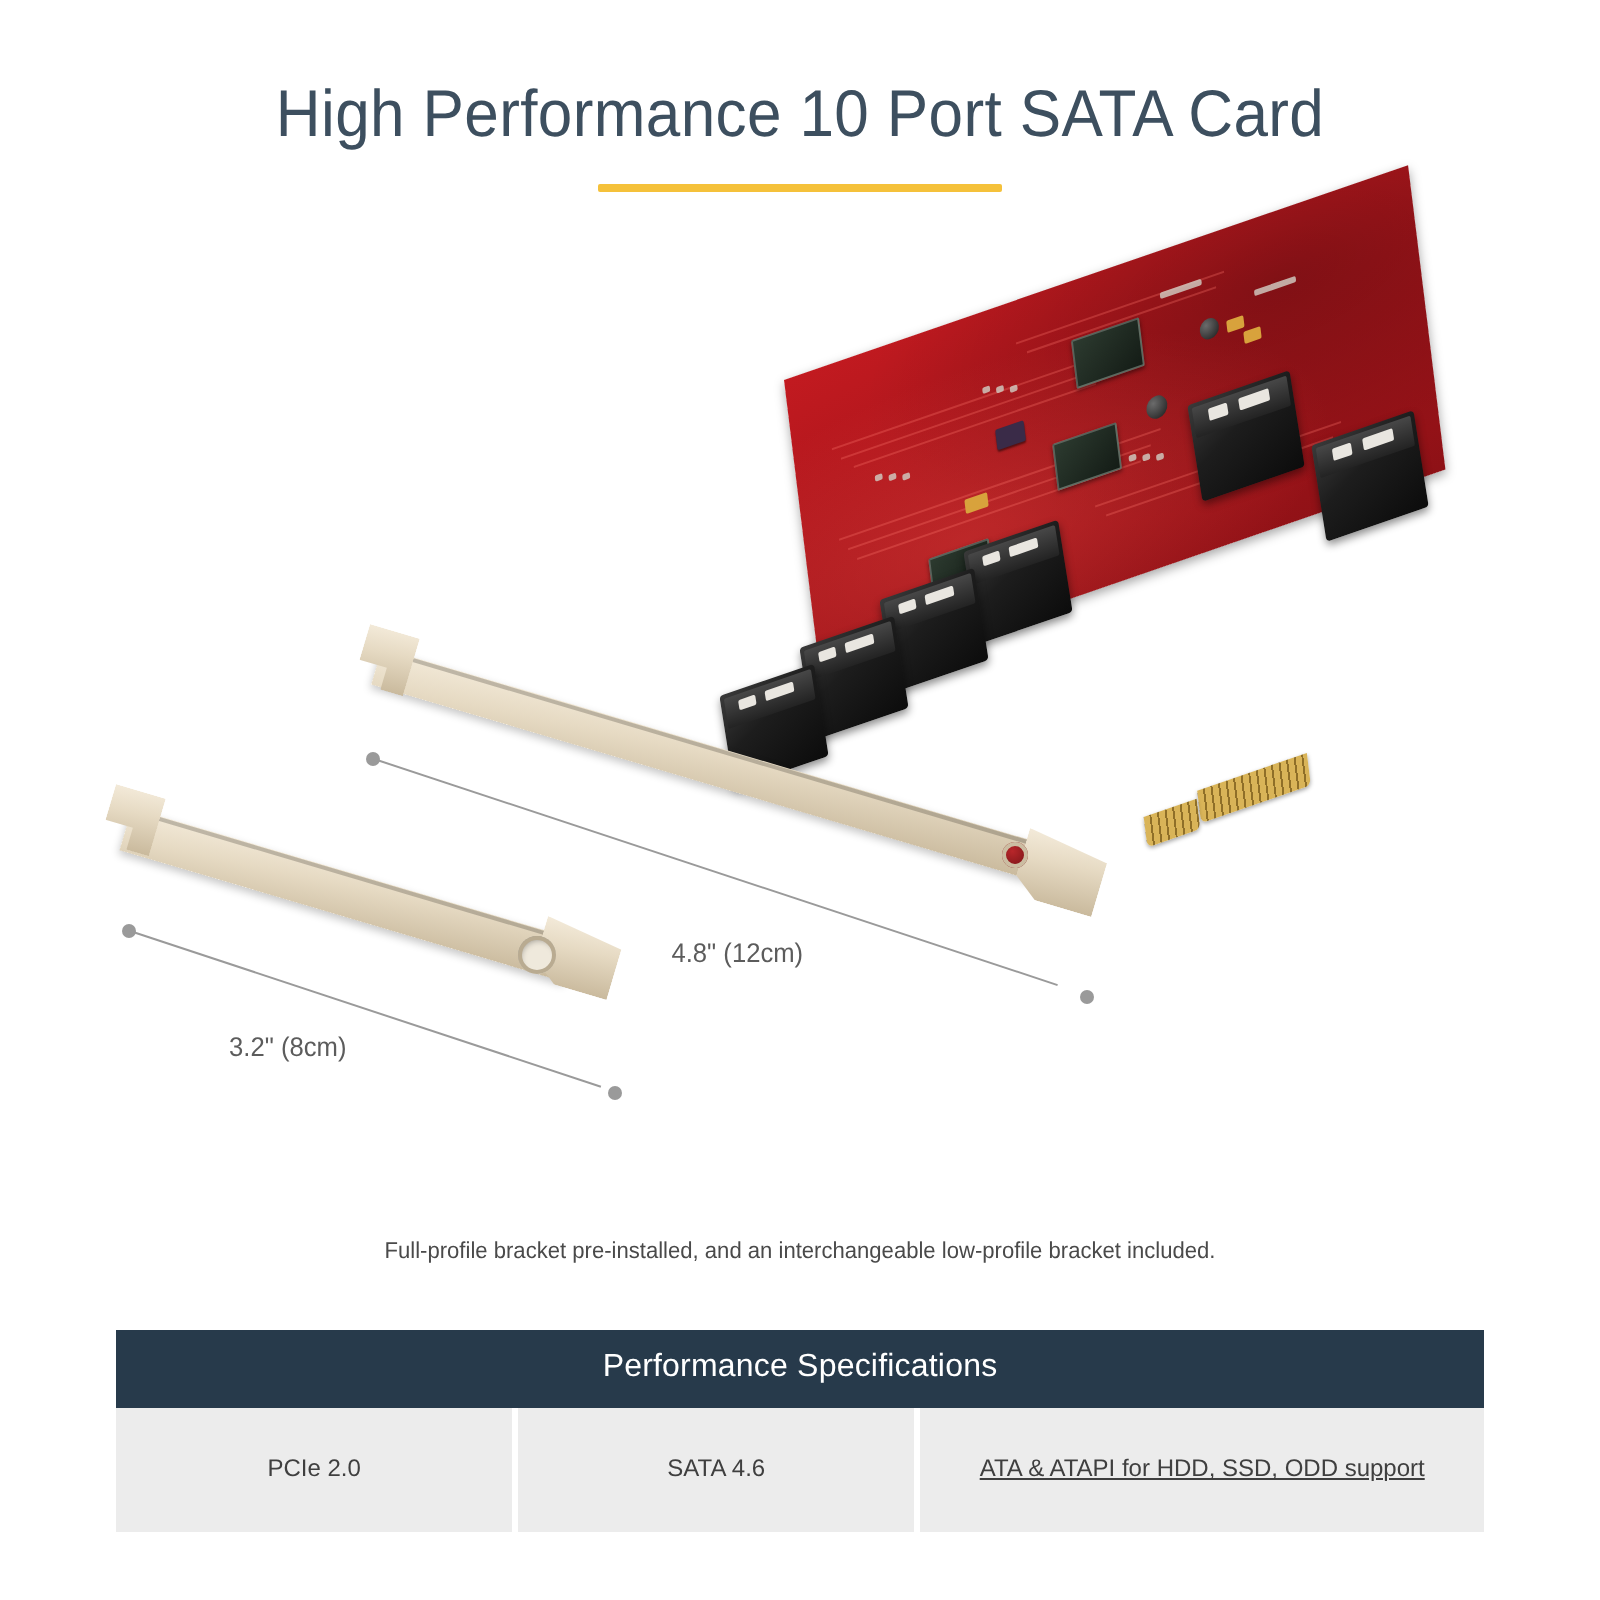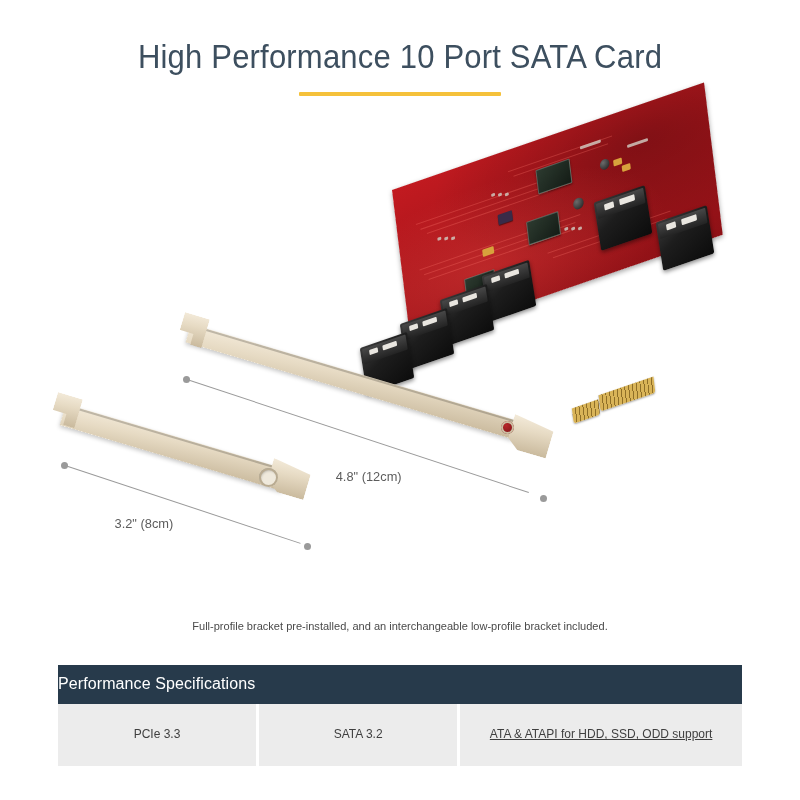--- a/index.html
+++ b/index.html
@@ -123,21 +123,21 @@
     text-align:center;font-size:11.5px;color:#4a4a4a;
     transform:scaleX(.96);
   }
 
   
   .spec-table{
     position:absolute;left:58px;top:665px;width:684px;
   }
   .spec-head{
     background:#273a4b;color:#ffffff;
-    font-size:16px;font-weight:400;
+    text-align:center;font-size:16px;font-weight:400;
     padding:10px 0 11px;
     letter-spacing:.1px;
   }
   .spec-row{display:flex;background:#ffffff;}
   .spec-cell{
     flex:1 1 0;
     background:#ececec;
     color:#3f3f3f;
     font-size:12px;
     text-align:center;
@@ -276,19 +276,19 @@
       <div class="dimlabel" style="left:108px;top:364px;background:#ffffff;padding:2px 5px;">3.2" (8cm)</div>
     </div>
 
   </div>
 
   <div class="caption">Full-profile bracket pre-installed, and an interchangeable low-profile bracket included.</div>
 
   <div class="spec-table">
     <div class="spec-head">Performance Specifications</div>
     <div class="spec-row">
-      <div class="spec-cell">PCIe 3.3</div>
-      <div class="spec-cell">SATA 3.2</div>
+      <div class="spec-cell">PCIe 2.0</div>
+      <div class="spec-cell">SATA 4.6</div>
       <div class="spec-cell">ATA &amp; ATAPI for HDD, SSD, ODD support</div>
     </div>
   </div>
 
 </div>
 
 </body></html>

